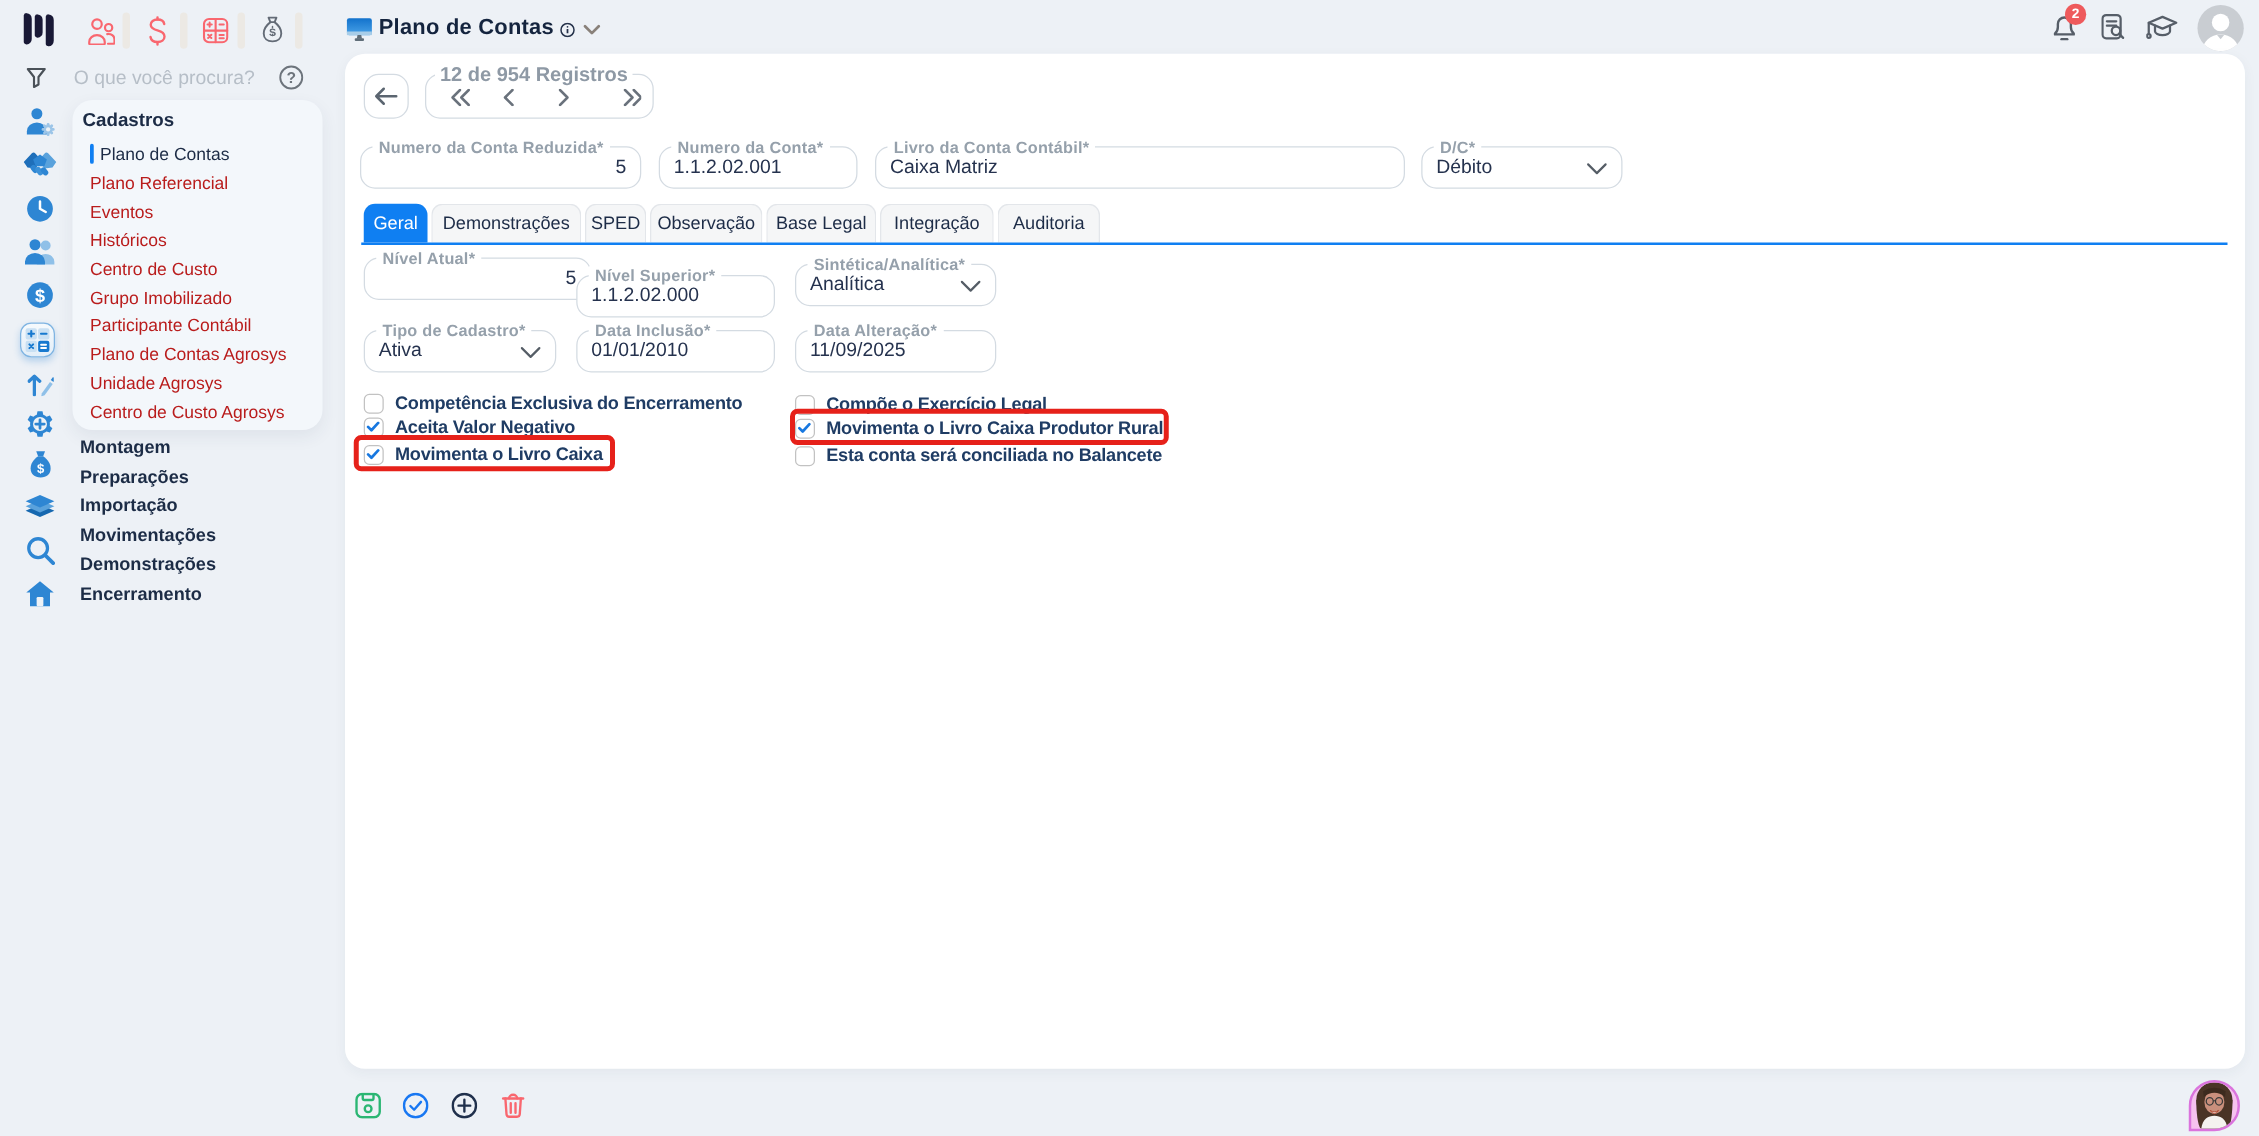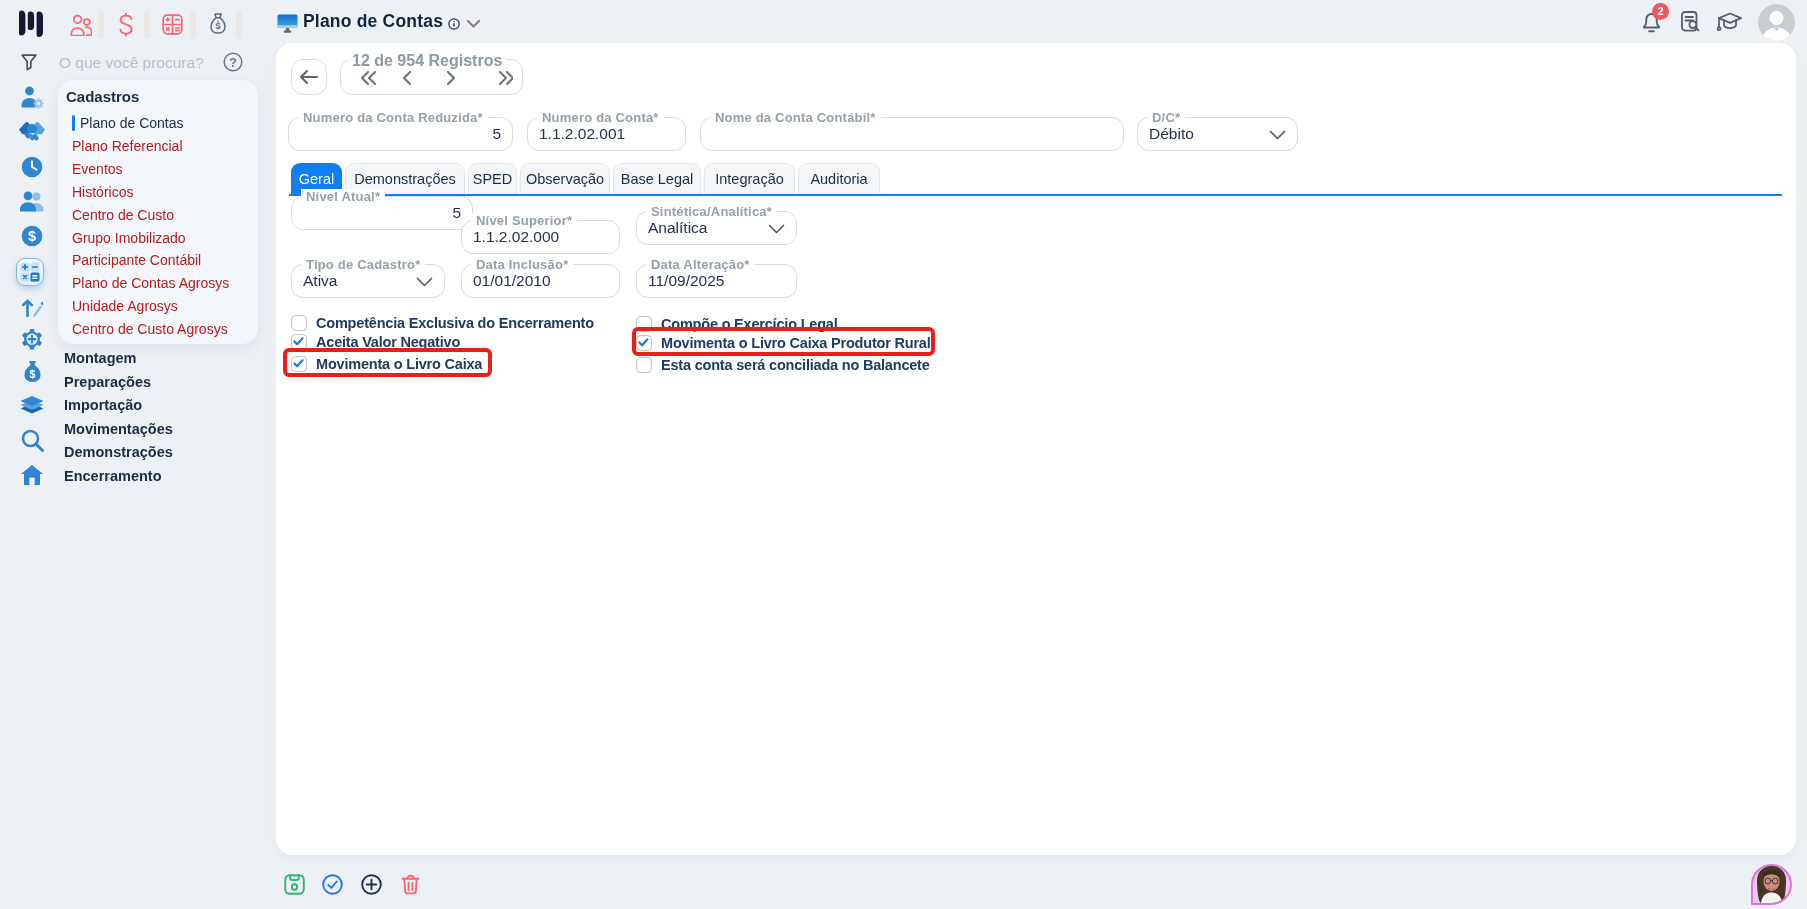--- a/index.html
+++ b/index.html
@@ -228,40 +228,41 @@
 
 <div class="fld" style="left:288px;top:117px;width:225px;height:34px">
  <span class="lb">Numero da Conta Reduzida*</span>
       <div class="vl r">5</div>
 </div>
 <div class="fld" style="left:527px;top:117px;width:159px;height:34px">
  <span class="lb">Numero da Conta*</span>
       <div class="vl">1.1.2.02.001</div>
 </div>
 <div class="fld" style="left:700px;top:117px;width:424px;height:34px">
- <span class="lb">Nome da Conta Contábil*</span>
+ <span class="lb">Livro da Conta Contábil*</span>
+      <div class="vl">Caixa Matriz</div>
 </div>
 <div class="fld" style="left:1137px;top:117px;width:161px;height:34px">
  <span class="lb">D/C*</span>
       <div class="vl">Débito</div>
  <svg width="17" height="11" viewBox="0 0 17 11" style="position:absolute;right:11px;top:12px" fill="none" stroke="#555d66" stroke-width="1.7" stroke-linecap="round" stroke-linejoin="round">
         <path d="M1.5 1.5 L8.5 8.5 L15.5 1.5"></path>
       </svg>
 </div>
 
 <div class="tab on" style="left:291px;width:51px">Geral</div>
 <div class="tab" style="left:345px;width:120px">Demonstrações</div>
 <div class="tab" style="left:468px;width:49px">SPED</div>
 <div class="tab" style="left:520px;width:90px">Observação</div>
 <div class="tab" style="left:613px;width:88px">Base Legal</div>
 <div class="tab" style="left:704px;width:91px">Integração</div>
 <div class="tab" style="left:798px;width:82px">Auditoria</div>
 <div class="abs" style="left:289px;top:194px;width:1493px;height:2px;background:#0f7ff2"></div>
 
-<div class="fld" style="left:291px;top:196px;width:182px;height:34px">
+<div class="fld" style="left:291px;top:206px;width:182px;height:34px">
  <span class="lb">Nível Atual*</span>
       <div class="vl r">5</div>
 </div>
 <div class="fld" style="left:461px;top:220px;width:159px;height:34px">
  <span class="lb">Nível Superior*</span>
       <div class="vl">1.1.2.02.000</div>
 </div>
 <div class="fld" style="left:636px;top:211px;width:161px;height:34px">
  <span class="lb">Sintética/Analítica*</span>
       <div class="vl">Analítica</div>

